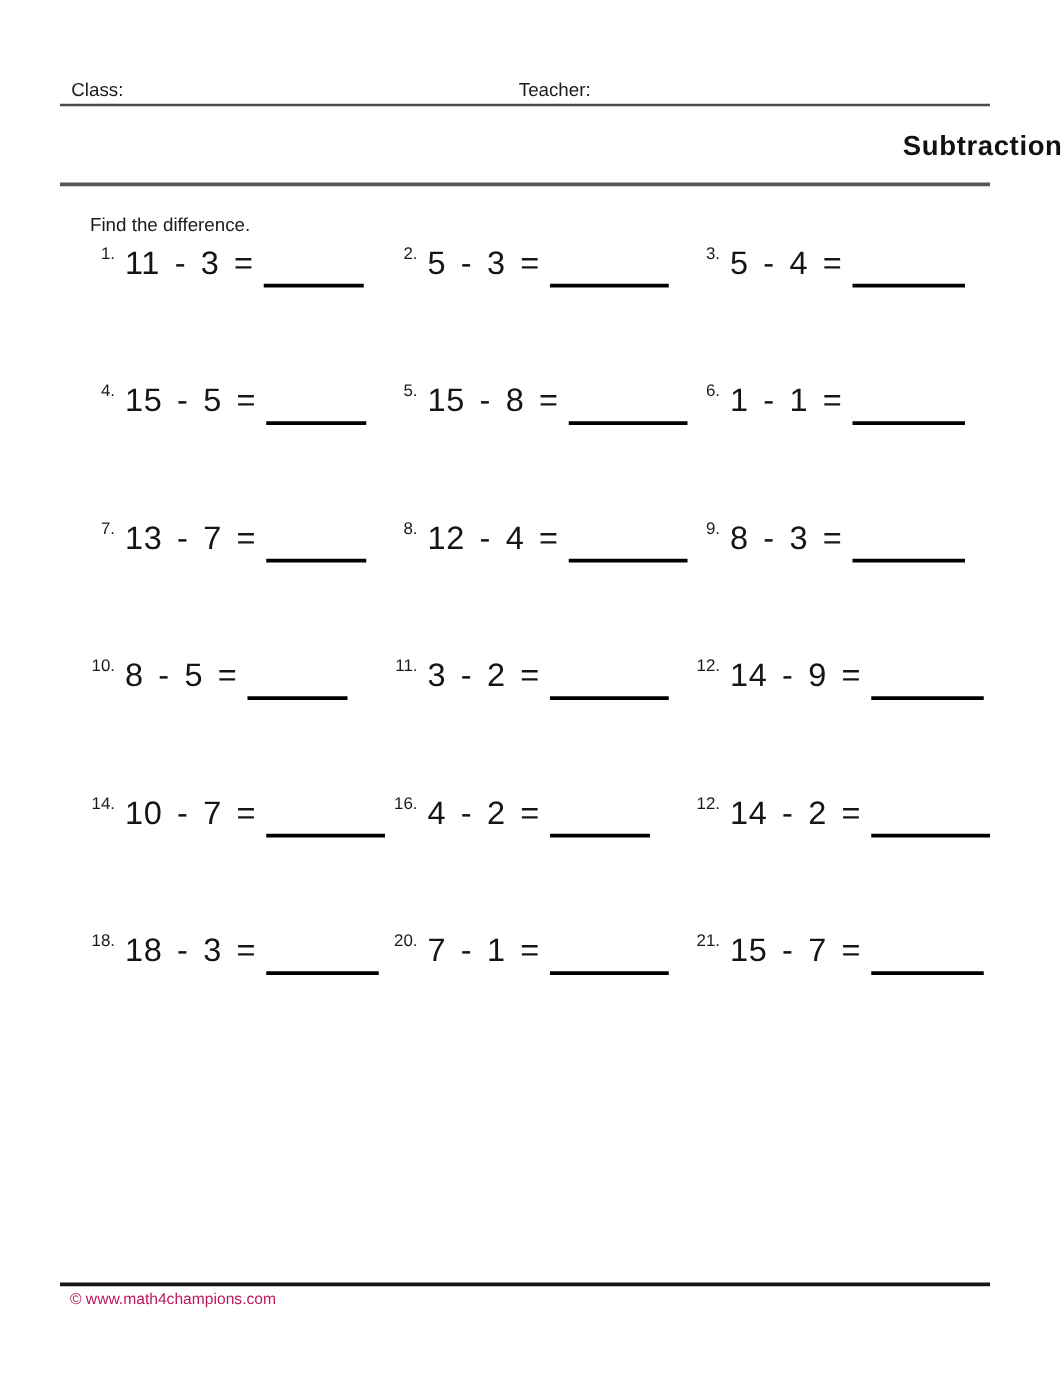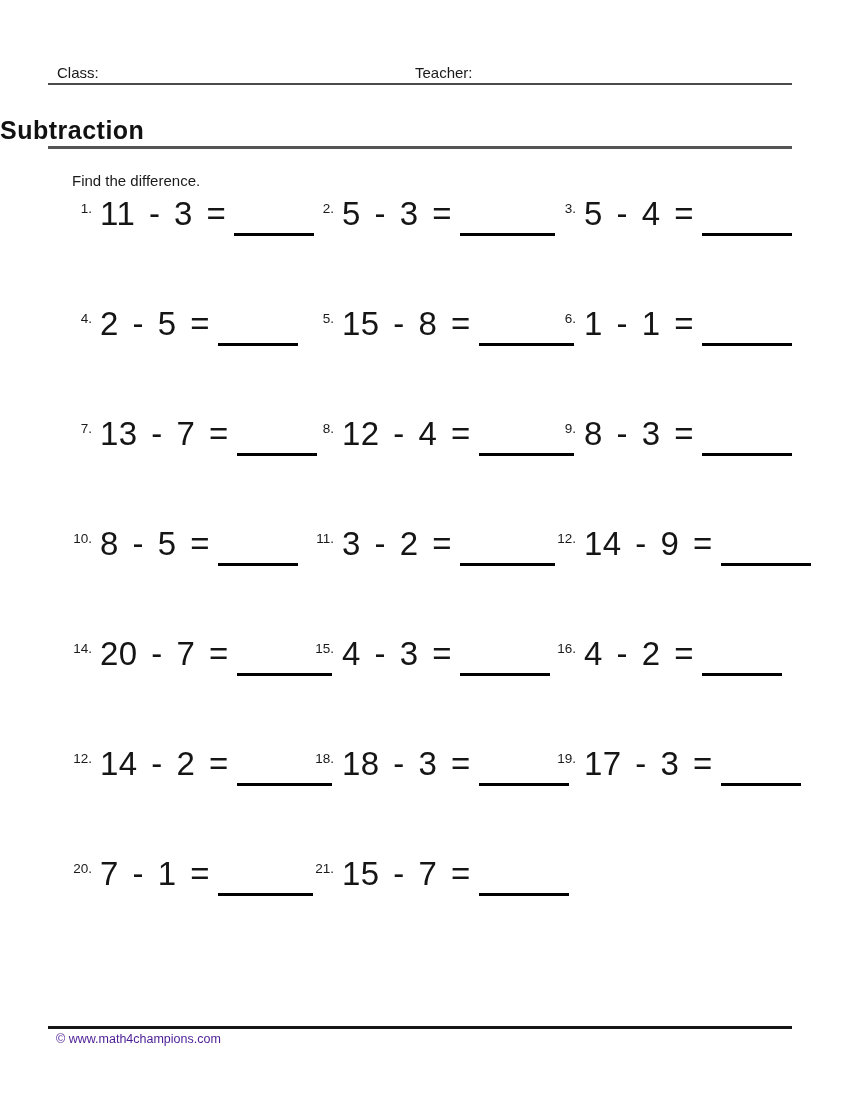--- a/index.html
+++ b/index.html
@@ -9,74 +9,72 @@
   }
 
   
   .hdr{position:absolute;left:48px;top:62px;width:744px;}
   .hdr-row{position:relative;height:21px;border-bottom:2px solid #4a4a4a;font-size:15px;}
   .hdr-row + .hdr-row{margin-top:18px;}
   .hdr-left{position:absolute;left:9px;top:2px;}
   .hdr-right{position:absolute;left:367px;top:2px;}
 
   
-  .title{position:absolute;left:0;top:116px;width:850px;text-align:left;
-         font-size:25px;font-weight:bold;letter-spacing:.5px;color:#111;}
+  .title{position:absolute;left:0;top:104px;width:850px;text-align:right;
+         font-size:22px;font-weight:bold;letter-spacing:.5px;color:#111;}
   .title-rule{position:absolute;left:48px;top:146px;width:744px;height:3px;background:#555;}
 
   .instruction{position:absolute;left:72px;top:172px;font-size:15px;}
 
   
   .grid{position:absolute;left:64px;top:195px;width:728px;
         display:grid;grid-template-columns:242px 242px 242px;grid-auto-rows:110px;}
   .cell{white-space:nowrap;line-height:1.15;}
   .num{display:inline-block;width:28px;text-align:right;font-size:13.5px;
        vertical-align:12px;margin-right:8px;color:#1a1a1a;}
-  .expr{font-size:33px;word-spacing:4px;letter-spacing:.5px;color:#151515;}
+  .expr{font-size:26px;word-spacing:4px;letter-spacing:.5px;color:#151515;}
   .blank{display:inline-block;height:3px;background:#000;vertical-align:-11px;margin-left:8px;}
   .c1 .blank{width:80px;}
   .c2 .blank{width:95px;}
   .c3 .blank{width:90px;}
 
   
   .footer-rule{position:absolute;left:48px;top:1026px;width:744px;height:3px;background:#161616;}
-  .footer-text{position:absolute;left:56px;top:1032px;font-size:12.5px;color:#4c1d95;}
+  .footer-text{position:absolute;left:56px;top:1032px;font-size:12.5px;color:#be185d;}
 </style>
 </head>
 <body>
 
 <div class="hdr">
   <div class="hdr-row">
     <span class="hdr-left">Class:</span>
     <span class="hdr-right">Teacher:</span>
   </div>
 </div>
 
 <div class="title">Subtraction</div>
 <div class="title-rule"></div>
 
 <div class="instruction">Find the difference.</div>
 
 <div class="grid">
   <div class="cell c1"><span class="num">1.</span><span class="expr">11 - 3 =</span><span class="blank"></span></div>
   <div class="cell c2"><span class="num">2.</span><span class="expr">5 - 3 =</span><span class="blank"></span></div>
   <div class="cell c3"><span class="num">3.</span><span class="expr">5 - 4 =</span><span class="blank"></span></div>
-  <div class="cell c1"><span class="num">4.</span><span class="expr">2 - 5 =</span><span class="blank"></span></div>
+  <div class="cell c1"><span class="num">4.</span><span class="expr">15 - 5 =</span><span class="blank"></span></div>
   <div class="cell c2"><span class="num">5.</span><span class="expr">15 - 8 =</span><span class="blank"></span></div>
   <div class="cell c3"><span class="num">6.</span><span class="expr">1 - 1 =</span><span class="blank"></span></div>
   <div class="cell c1"><span class="num">7.</span><span class="expr">13 - 7 =</span><span class="blank"></span></div>
   <div class="cell c2"><span class="num">8.</span><span class="expr">12 - 4 =</span><span class="blank"></span></div>
   <div class="cell c3"><span class="num">9.</span><span class="expr">8 - 3 =</span><span class="blank"></span></div>
   <div class="cell c1"><span class="num">10.</span><span class="expr">8 - 5 =</span><span class="blank"></span></div>
   <div class="cell c2"><span class="num">11.</span><span class="expr">3 - 2 =</span><span class="blank"></span></div>
   <div class="cell c3"><span class="num">12.</span><span class="expr">14 - 9 =</span><span class="blank"></span></div>
-  <div class="cell c2"><span class="num">14.</span><span class="expr">20 - 7 =</span><span class="blank"></span></div>
-  <div class="cell c3"><span class="num">15.</span><span class="expr">4 - 3 =</span><span class="blank"></span></div>
+  <div class="cell c2"><span class="num">14.</span><span class="expr">10 - 7 =</span><span class="blank"></span></div>
   <div class="cell c1"><span class="num">16.</span><span class="expr">4 - 2 =</span><span class="blank"></span></div>
   <div class="cell c2"><span class="num">12.</span><span class="expr">14 - 2 =</span><span class="blank"></span></div>
   <div class="cell c3"><span class="num">18.</span><span class="expr">18 - 3 =</span><span class="blank"></span></div>
-  <div class="cell c1"><span class="num">19.</span><span class="expr">17 - 3 =</span><span class="blank"></span></div>
   <div class="cell c2"><span class="num">20.</span><span class="expr">7 - 1 =</span><span class="blank"></span></div>
   <div class="cell c3"><span class="num">21.</span><span class="expr">15 - 7 =</span><span class="blank"></span></div>
 </div>
 
 <div class="footer-rule"></div>
 <div class="footer-text">© www.math4champions.com</div>
 
 </body></html>

